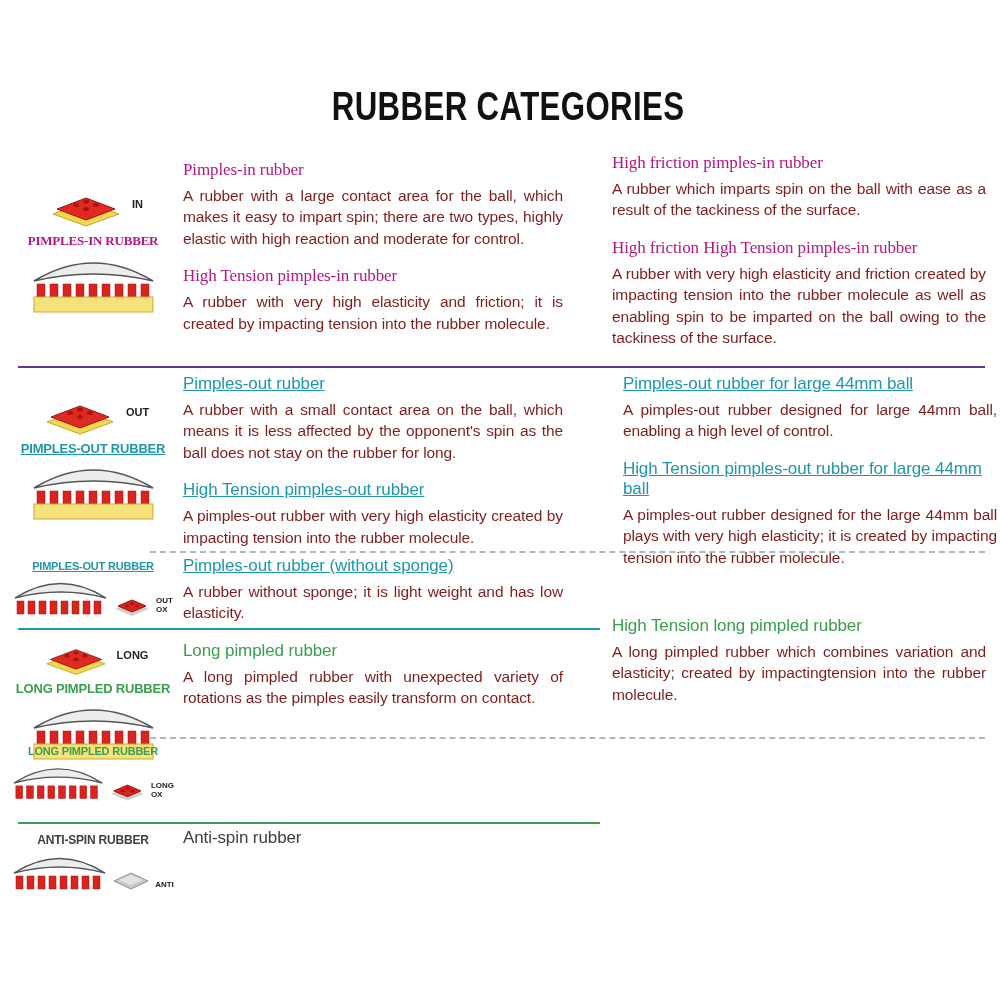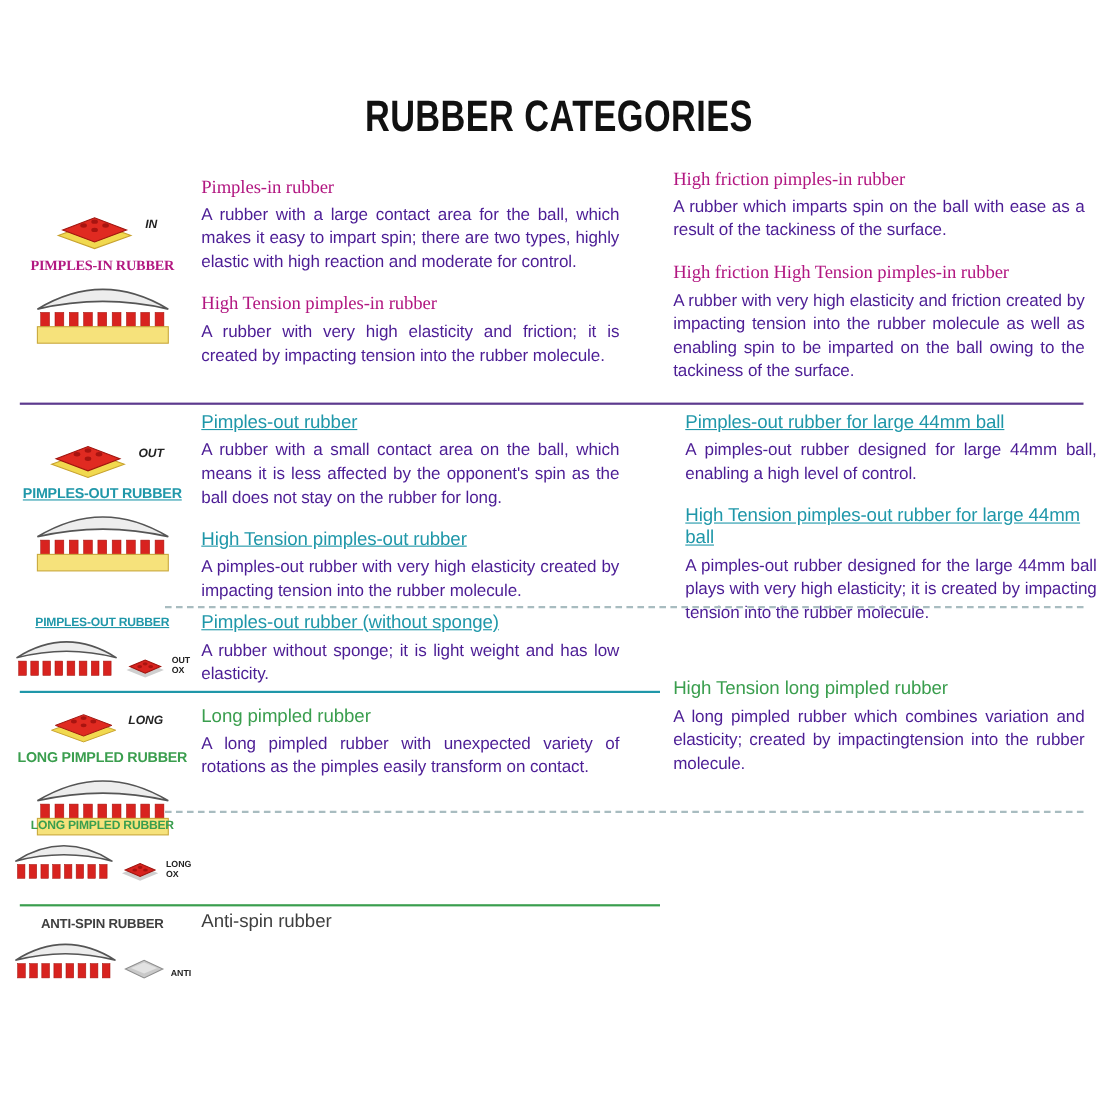--- a/index.html
+++ b/index.html
@@ -4,29 +4,29 @@
 <style>
   html,body{margin:0;padding:0;background:#fff;}
   .canvas{position:relative;width:1000px;height:1000px;background:#fff;overflow:hidden;
           font-family:"Liberation Sans", sans-serif;color:#2d2d2d;}
   .title-wrap{position:absolute;top:84px;left:0;right:0;text-align:center;padding-left:16px;}
   .title{display:inline-block;font-size:40px;font-weight:700;color:#111;
          transform:scaleX(0.78);letter-spacing:0.5px;}
   .col{position:absolute;}
   .block + .block{margin-top:17px;}
   .h{font-size:17px;font-weight:400;margin:0 0 5px;letter-spacing:-0.1px;}
-  .b{font-size:15.5px;margin:0;color:#4c1d95;text-align:justify;line-height:1.38;letter-spacing:-0.1px;}
+  .b{font-size:15.5px;margin:0;color:#7f1d1d;text-align:justify;line-height:1.38;letter-spacing:-0.1px;}
   .magenta{color:var(--magenta);font-family:Liberation Serif, serif;}
   .teal{color:var(--teal);text-decoration:underline;}
   .green{color:var(--green);}
   .darkh{color:var(--dark);}
   .leftcol{position:absolute;left:12px;width:162px;text-align:center;}
   .side-label{font-weight:bold;font-size:13px;margin:3px 0 5px;letter-spacing:-0.2px;}
   .small-label{font-weight:bold;font-size:11px;margin:0 0 4px;text-align:center;letter-spacing:-0.2px;}
-  .chip-row{display:flex;align-items:center;justify-content:center;gap:3px;margin-bottom:1px;font-style:italic;}
+  .chip-row{display:flex;align-items:center;justify-content:center;gap:3px;margin-bottom:1px;}
   .chip-label{font-size:11px;font-weight:bold;color:#222;}
   .ox-row{display:flex;align-items:flex-end;justify-content:center;gap:3px;}
   .ox-label{font-size:8px;font-weight:bold;color:#222;line-height:1.15;text-align:left;padding-bottom:4px;}
   .divider{position:absolute;height:0;border-top:2px solid;}
   .d1{left:18px;right:15px;top:366px;border-color:var(--purple);}
   .d2{left:150px;right:15px;top:551px;border-top:2px dashed var(--dash);}
   .d3{left:18px;width:582px;top:628px;border-color:var(--teal);}
   .d4{left:150px;right:15px;top:737px;border-top:2px dashed var(--dash);}
   .d5{left:18px;width:582px;top:822px;border-color:var(--green);}
 </style>

